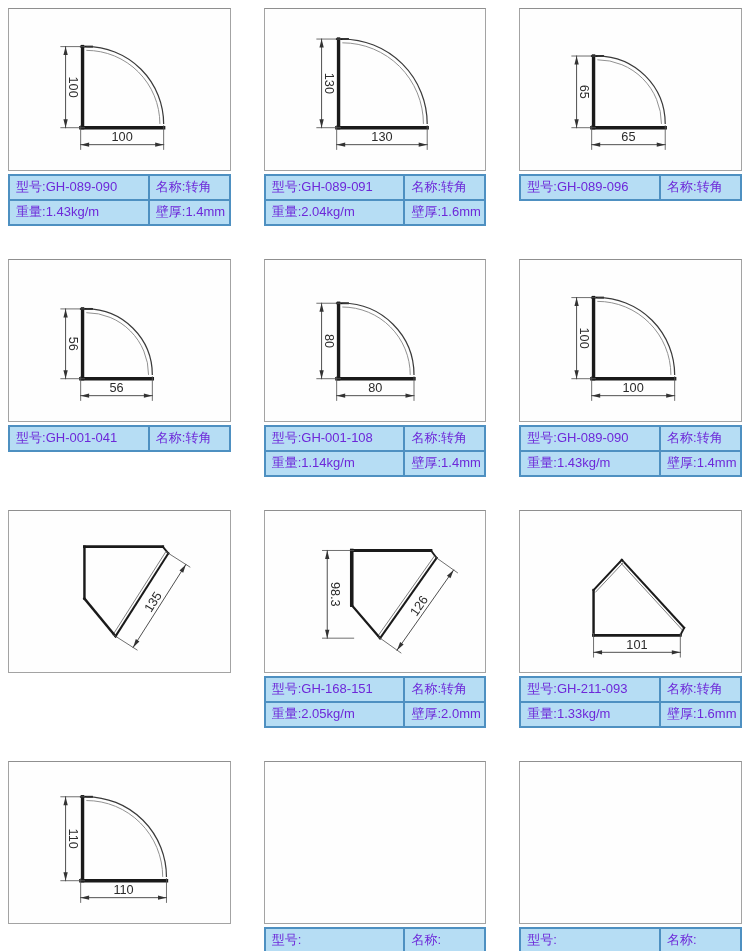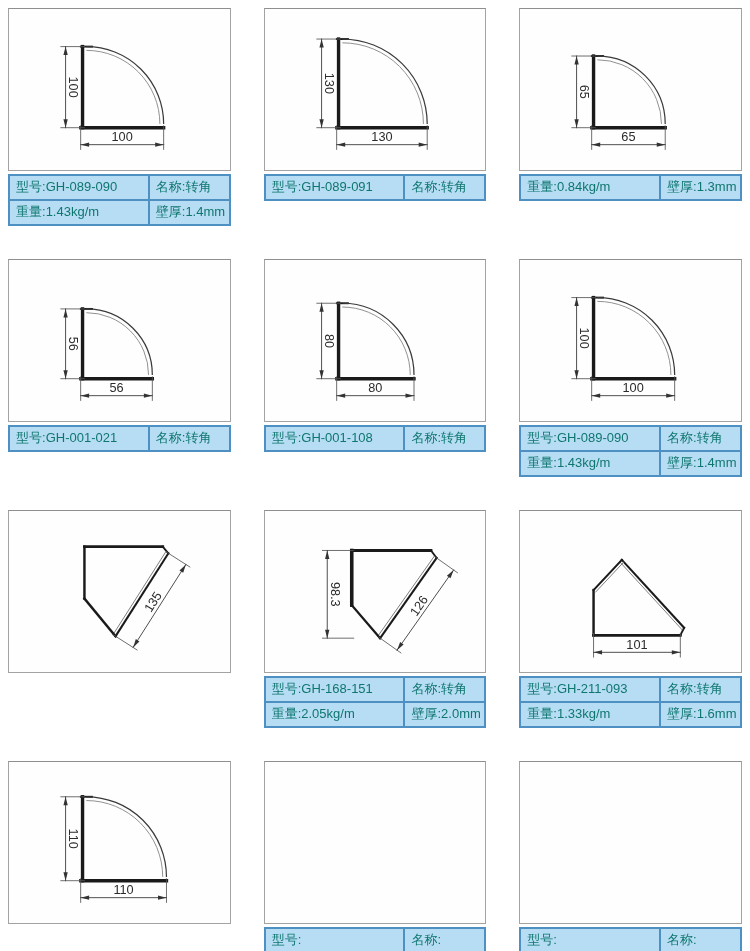--- a/index.html
+++ b/index.html
@@ -16,21 +16,21 @@
     height:163px;border:1px solid #a3a3a3;border-top-color:#8f8f8f;
     background:#fefefe;box-sizing:border-box;
   }
   .panel svg{width:100%;height:100%;display:block;}
   svg text{font-family:"Liberation Sans","DejaVu Sans",sans-serif;}
   .info{
     width:100%;border-collapse:collapse;margin-top:3px;table-layout:fixed;
   }
   .info td{
     border:2px solid #4e90c1;background:#b6ddf4;
-    font-size:13px;color:#0f766e;padding:1px 6px 2px 6px;height:20px;
+    font-size:13px;color:#6d28d9;padding:1px 6px 2px 6px;height:20px;
     white-space:nowrap;overflow:hidden;vertical-align:middle;
   }
   .info td.c1{width:57%;}
 </style>
 </head>
 <body>
 
 <div class="grid" id="grid">
   <div class="cell">
     <div class="panel">
@@ -89,20 +89,24 @@
           <polygon points="172.0,140.0 163.0,142.3 163.0,137.7" fill="#333"></polygon>
           <text x="124.0" y="136.5" font-size="13.5" fill="#2b2b2b" text-anchor="middle">130</text>
         </svg>
     </div>
     <table class="info">
       <tbody>
       <tr>
         <td class="c1"><span>型号:</span><span>GH-089-091</span></td>
         <td><span>名称:</span><span>转角</span></td>
       </tr>
+      <tr>
+        <td class="c1"><span>重量:</span><span>2.04kg/m</span></td>
+        <td><span>壁厚:</span><span>1.6mm</span></td>
+      </tr>
       </tbody>
     </table>
   </div>
 
   <div class="cell">
     <div class="panel">
       <svg preserveAspectRatio="xMidYMid meet" viewBox="0 0 234 163">
           <line x1="78" y1="46" x2="78" y2="122" stroke="#1a1a1a" stroke-width="3.6" stroke-linecap="square"></line>
           <line x1="76.2" y1="122" x2="154" y2="122" stroke="#1a1a1a" stroke-width="3.6" stroke-linecap="square"></line>
           <line x1="76.2" y1="46" x2="88" y2="46" stroke="#1a1a1a" stroke-width="2" stroke-linecap="square"></line>
@@ -118,22 +122,22 @@
           <line x1="154.0" y1="120.0" x2="154.0" y2="145.0" stroke="#555" stroke-width="0.9" stroke-linecap="square"></line>
           <line x1="76.0" y1="140.0" x2="154.0" y2="140.0" stroke="#444" stroke-width="1" stroke-linecap="square"></line>
           <polygon points="76.0,140.0 85.0,137.7 85.0,142.3" fill="#333"></polygon>
           <polygon points="154.0,140.0 145.0,142.3 145.0,137.7" fill="#333"></polygon>
           <text x="115.0" y="136.5" font-size="13.5" fill="#2b2b2b" text-anchor="middle">65</text>
         </svg>
     </div>
     <table class="info">
       <tbody>
       <tr>
-        <td class="c1"><span>重量:</span><span>0.84kg/m</span></td>
-        <td><span>壁厚:</span><span>1.3mm</span></td>
+        <td class="c1"><span>型号:</span><span>GH-089-096</span></td>
+        <td><span>名称:</span><span>转角</span></td>
       </tr>
       </tbody>
     </table>
   </div>
 
   <div class="cell">
     <div class="panel">
       <svg preserveAspectRatio="xMidYMid meet" viewBox="0 0 234 163">
           <line x1="78" y1="48" x2="78" y2="122" stroke="#1a1a1a" stroke-width="3.6" stroke-linecap="square"></line>
           <line x1="76.2" y1="122" x2="152" y2="122" stroke="#1a1a1a" stroke-width="3.6" stroke-linecap="square"></line>
@@ -150,21 +154,21 @@
           <line x1="152.0" y1="120.0" x2="152.0" y2="145.0" stroke="#555" stroke-width="0.9" stroke-linecap="square"></line>
           <line x1="76.0" y1="140.0" x2="152.0" y2="140.0" stroke="#444" stroke-width="1" stroke-linecap="square"></line>
           <polygon points="76.0,140.0 85.0,137.7 85.0,142.3" fill="#333"></polygon>
           <polygon points="152.0,140.0 143.0,142.3 143.0,137.7" fill="#333"></polygon>
           <text x="114.0" y="136.5" font-size="13.5" fill="#2b2b2b" text-anchor="middle">56</text>
         </svg>
     </div>
     <table class="info">
       <tbody>
       <tr>
-        <td class="c1"><span>型号:</span><span>GH-001-021</span></td>
+        <td class="c1"><span>型号:</span><span>GH-001-041</span></td>
         <td><span>名称:</span><span>转角</span></td>
       </tr>
       </tbody>
     </table>
   </div>
 
   <div class="cell">
     <div class="panel">
       <svg preserveAspectRatio="xMidYMid meet" viewBox="0 0 234 163">
           <line x1="78" y1="42" x2="78" y2="122" stroke="#1a1a1a" stroke-width="3.6" stroke-linecap="square"></line>
@@ -184,20 +188,24 @@
           <polygon points="76.0,140.0 85.0,137.7 85.0,142.3" fill="#333"></polygon>
           <polygon points="158.0,140.0 149.0,142.3 149.0,137.7" fill="#333"></polygon>
           <text x="117.0" y="136.5" font-size="13.5" fill="#2b2b2b" text-anchor="middle">80</text>
         </svg>
     </div>
     <table class="info">
       <tbody>
       <tr>
         <td class="c1"><span>型号:</span><span>GH-001-108</span></td>
         <td><span>名称:</span><span>转角</span></td>
+      </tr>
+      <tr>
+        <td class="c1"><span>重量:</span><span>1.14kg/m</span></td>
+        <td><span>壁厚:</span><span>1.4mm</span></td>
       </tr>
       </tbody>
     </table>
   </div>
 
   <div class="cell">
     <div class="panel">
       <svg preserveAspectRatio="xMidYMid meet" viewBox="0 0 234 163">
           <line x1="78" y1="36" x2="78" y2="122" stroke="#1a1a1a" stroke-width="3.6" stroke-linecap="square"></line>
           <line x1="76.2" y1="122" x2="164" y2="122" stroke="#1a1a1a" stroke-width="3.6" stroke-linecap="square"></line>

